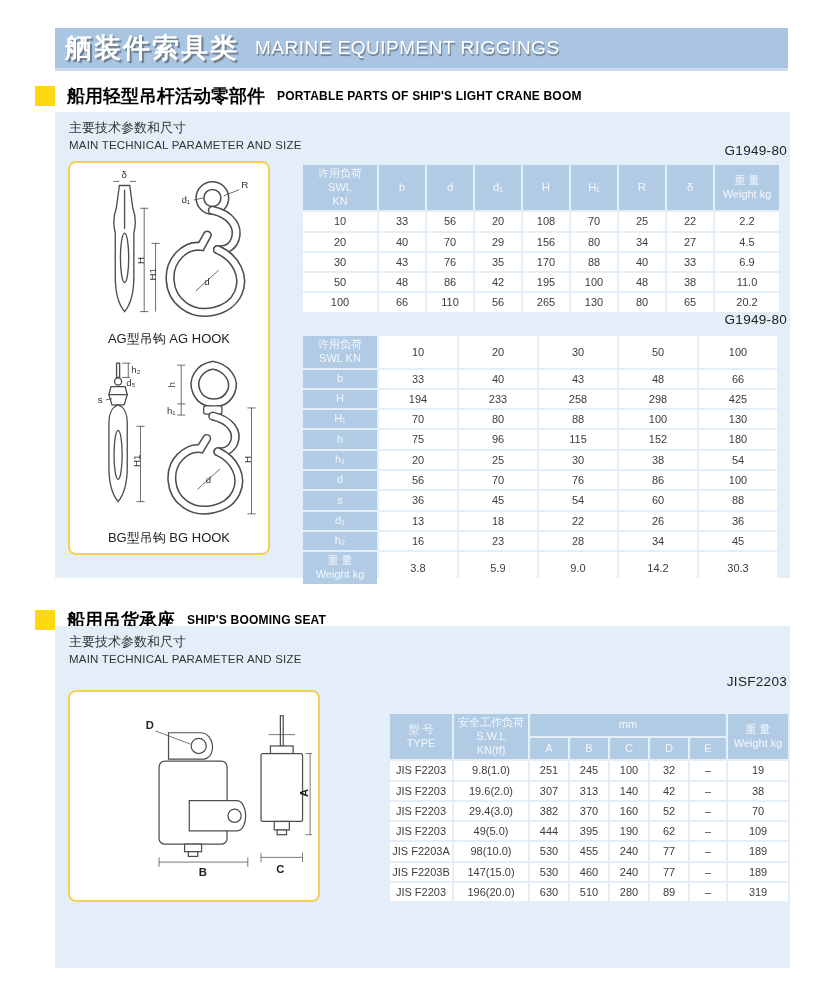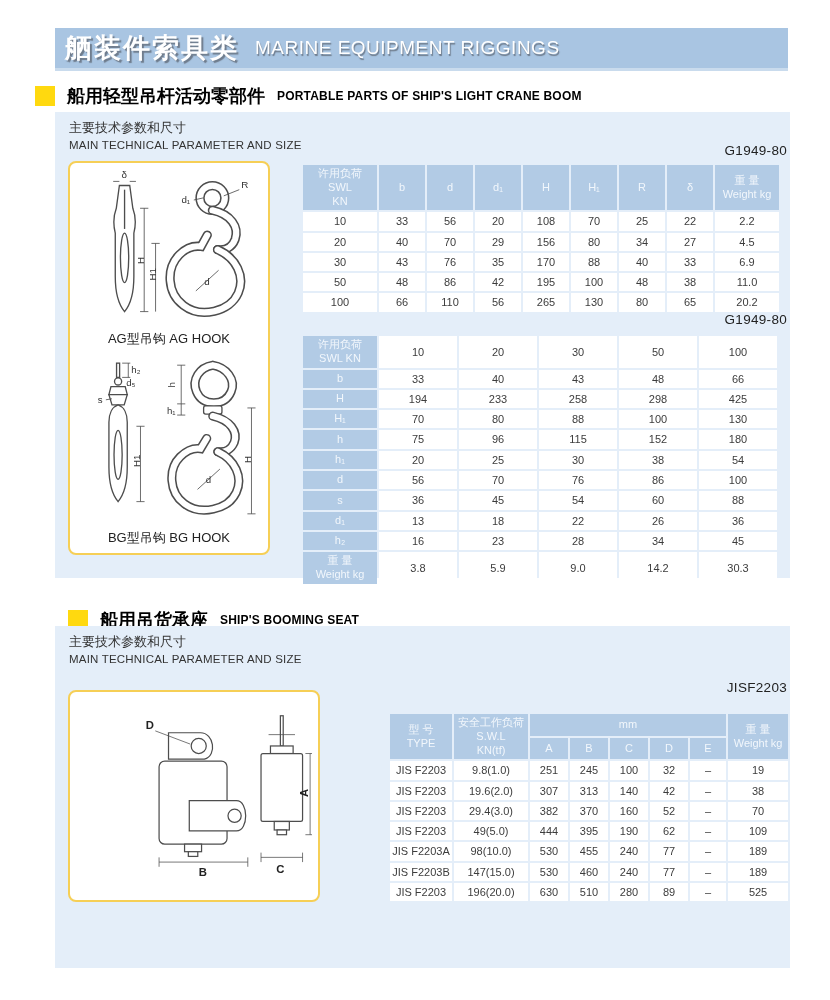--- a/index.html
+++ b/index.html
@@ -10,36 +10,36 @@
   .banner { position:absolute; left:55px; top:28px; width:733px; height:40px;
             background:#a9c5e2; display:flex; align-items:center; padding-left:10px; gap:16px;
             box-shadow:0 3px 0 rgba(195,215,235,0.9); }
   .banner-zh { font-size:27px; font-weight:bold; color:#fff; letter-spacing:2px;
                text-shadow:2px 2px 1px rgba(100,110,125,0.85); white-space:nowrap; }
   .banner-en { font-size:19px; font-weight:normal; color:#fff; letter-spacing:0.5px;
                text-shadow:1px 2px 1px rgba(100,110,125,0.85); white-space:nowrap; }
 
   
   .section-title { position:absolute; left:35px; display:flex; align-items:center; gap:12px; }
-  #sec1 { top:84px; } #sec2 { top:608px;margin-left:33px; }
+  #sec1 { top:84px; } #sec2 { top:608px; }
   .bullet { width:20px; height:20px; background:#ffd90f; flex:0 0 auto; }
   .st-zh { font-size:18px; font-weight:bold; color:#000; white-space:nowrap; }
   .st-en { font-size:12px; font-weight:bold; color:#000; white-space:nowrap; letter-spacing:0.2px; }
 
   
   .panel { position:absolute; left:55px; width:735px; background:#e4eef9; }
   #panel1 { top:112px; height:466px; }
   #panel2 { top:626px; height:342px; }
 
   .param { position:absolute; left:14px; top:7px; color:#333; }
   .param .zh { font-size:13px; }
   .param .en { font-size:11.5px; margin-top:2px; letter-spacing:0.2px; }
 
   .std { position:absolute; right:3px; font-size:13.5px; color:#222; letter-spacing:0.3px; }
-  #std1 { top:31px; } #std2 { top:200px; } #std3 { top:54px; }
+  #std1 { top:31px; } #std2 { top:200px; } #std3 { top:48px; }
 
   
   .diagram-box { position:absolute; background:#fff; border:2px solid #f6cf56; border-radius:8px;
                  display:flex; flex-direction:column; align-items:center; justify-content:space-evenly; }
   #dbox1 { left:13px; top:49px; width:202px; height:394px; }
   #dbox2 { left:13px; top:64px; width:252px; height:212px; }
   .caption { font-size:13px; color:#222; text-align:center; white-space:nowrap; }
   svg { display:block; }
   .ln  { stroke:#4d4d4d; stroke-width:1.3; fill:none; }
   .lnf { stroke:#4d4d4d; stroke-width:1.3; fill:#fff; }
@@ -493,19 +493,19 @@
             <td>189</td>
           </tr>
           <tr>
             <td>JIS F2203</td>
             <td>196(20.0)</td>
             <td>630</td>
             <td>510</td>
             <td>280</td>
             <td>89</td>
             <td>–</td>
-            <td>525</td>
+            <td>319</td>
           </tr>
         </tbody>
       </table>
   </div>
 
 </div>
 
 </body></html>

